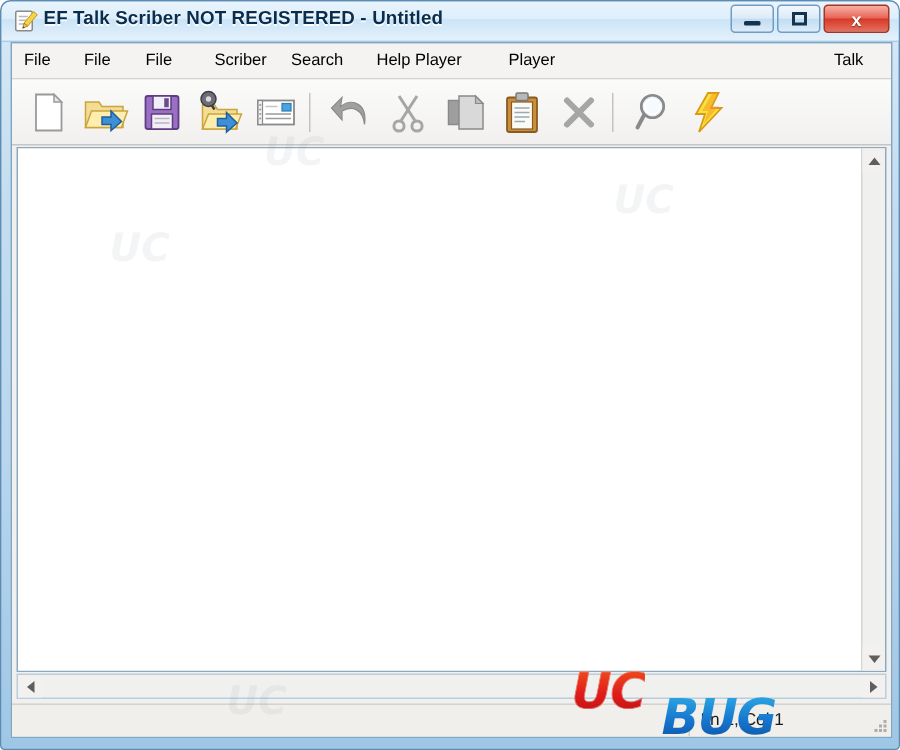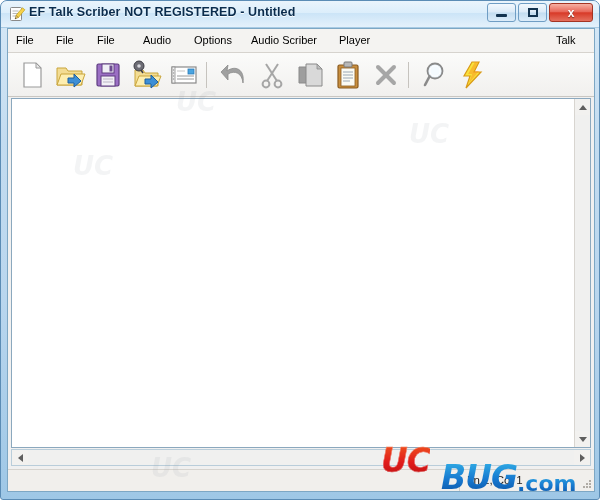--- a/index.html
+++ b/index.html
@@ -261,23 +261,23 @@
       <div class="wb-glyph">x</div>
     </div>
   </div>
 
   <div id="client">
 
     <div id="menubar">
       <div class="menu-item" style="left:3px">File</div>
       <div class="menu-item" style="left:43px">File</div>
       <div class="menu-item" style="left:84px">File</div>
-      <div class="menu-item" style="left:130px">Audio</div>
-      <div class="menu-item" style="left:181px">Options</div>
-      <div class="menu-item" style="left:238px">Audio Scriber</div>
+      <div class="menu-item" style="left:130px">Scriber</div>
+      <div class="menu-item" style="left:181px">Search</div>
+      <div class="menu-item" style="left:238px">Help Player</div>
       <div class="menu-item" style="left:326px">Player</div>
       <div class="menu-item" style="left:543px">Talk</div>
     </div>
 
     <div id="toolbar">
 
       <div class="tb" style="left:8px">
         <svg width="32" height="32" viewBox="0 0 32 32">
           <polygon points="8,4 20,4 25,9 25,28 8,28" fill="#ffffff" stroke="#9a9a9a" stroke-width="1.2"></polygon>
           <polygon points="20,4 20,9 25,9" fill="#e8e8e8" stroke="#9a9a9a" stroke-width="1"></polygon>
@@ -460,21 +460,20 @@
           <rect x="6" y="6" width="2" height="2"></rect>
         </g>
       </svg>
     </div>
 
   </div>
 
   <div id="watermark">
     <div id="wm-uc">UC</div>
     <div id="wm-bug">BUG</div>
-    <div id="wm-com">.com</div>
   </div>
 
   <div class="faint-wm" style="left:175px;top:86px;">UC</div>
   <div class="faint-wm" style="left:72px;top:150px;">UC</div>
   <div class="faint-wm" style="left:408px;top:118px;">UC</div>
   <div class="faint-wm" style="left:150px;top:452px;">UC</div>
 
  </div>
 </div>
 

